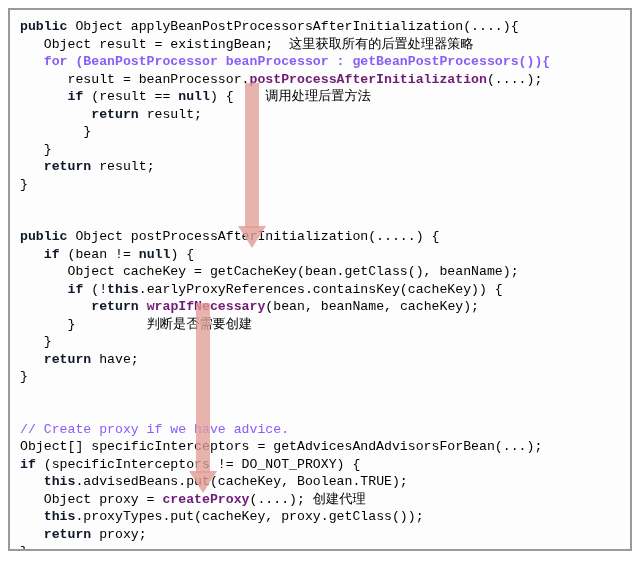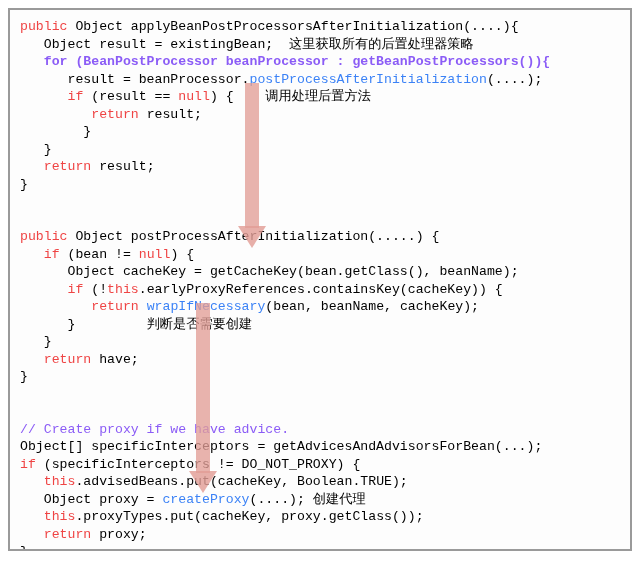--- a/index.html
+++ b/index.html
@@ -25,23 +25,23 @@
     overflow: hidden;
   }
   pre.code {
     margin: 0;
     font-family: "Courier New", Courier, monospace;
     font-size: 13.2px;
     line-height: 17.5px;
     white-space: pre;
     color: #000000;
   }
-  .kw   { color: #ef4444; font-weight: normal; }   
+  .kw   { color: #0f172a; font-weight: bold; }   
   .red  { color: #8b5cf6; font-weight: bold; }
-  .blue { color: #3b82f6; font-weight: normal; }
+  .blue { color: #701a75; font-weight: bold; }
   .note { color: #000000; font-weight: normal; }
   .cmt  { color: #8b5cf6; }
 
   
   .arrow {
     position: absolute;
     pointer-events: none;
   }
   .shaft {
     position: absolute;

